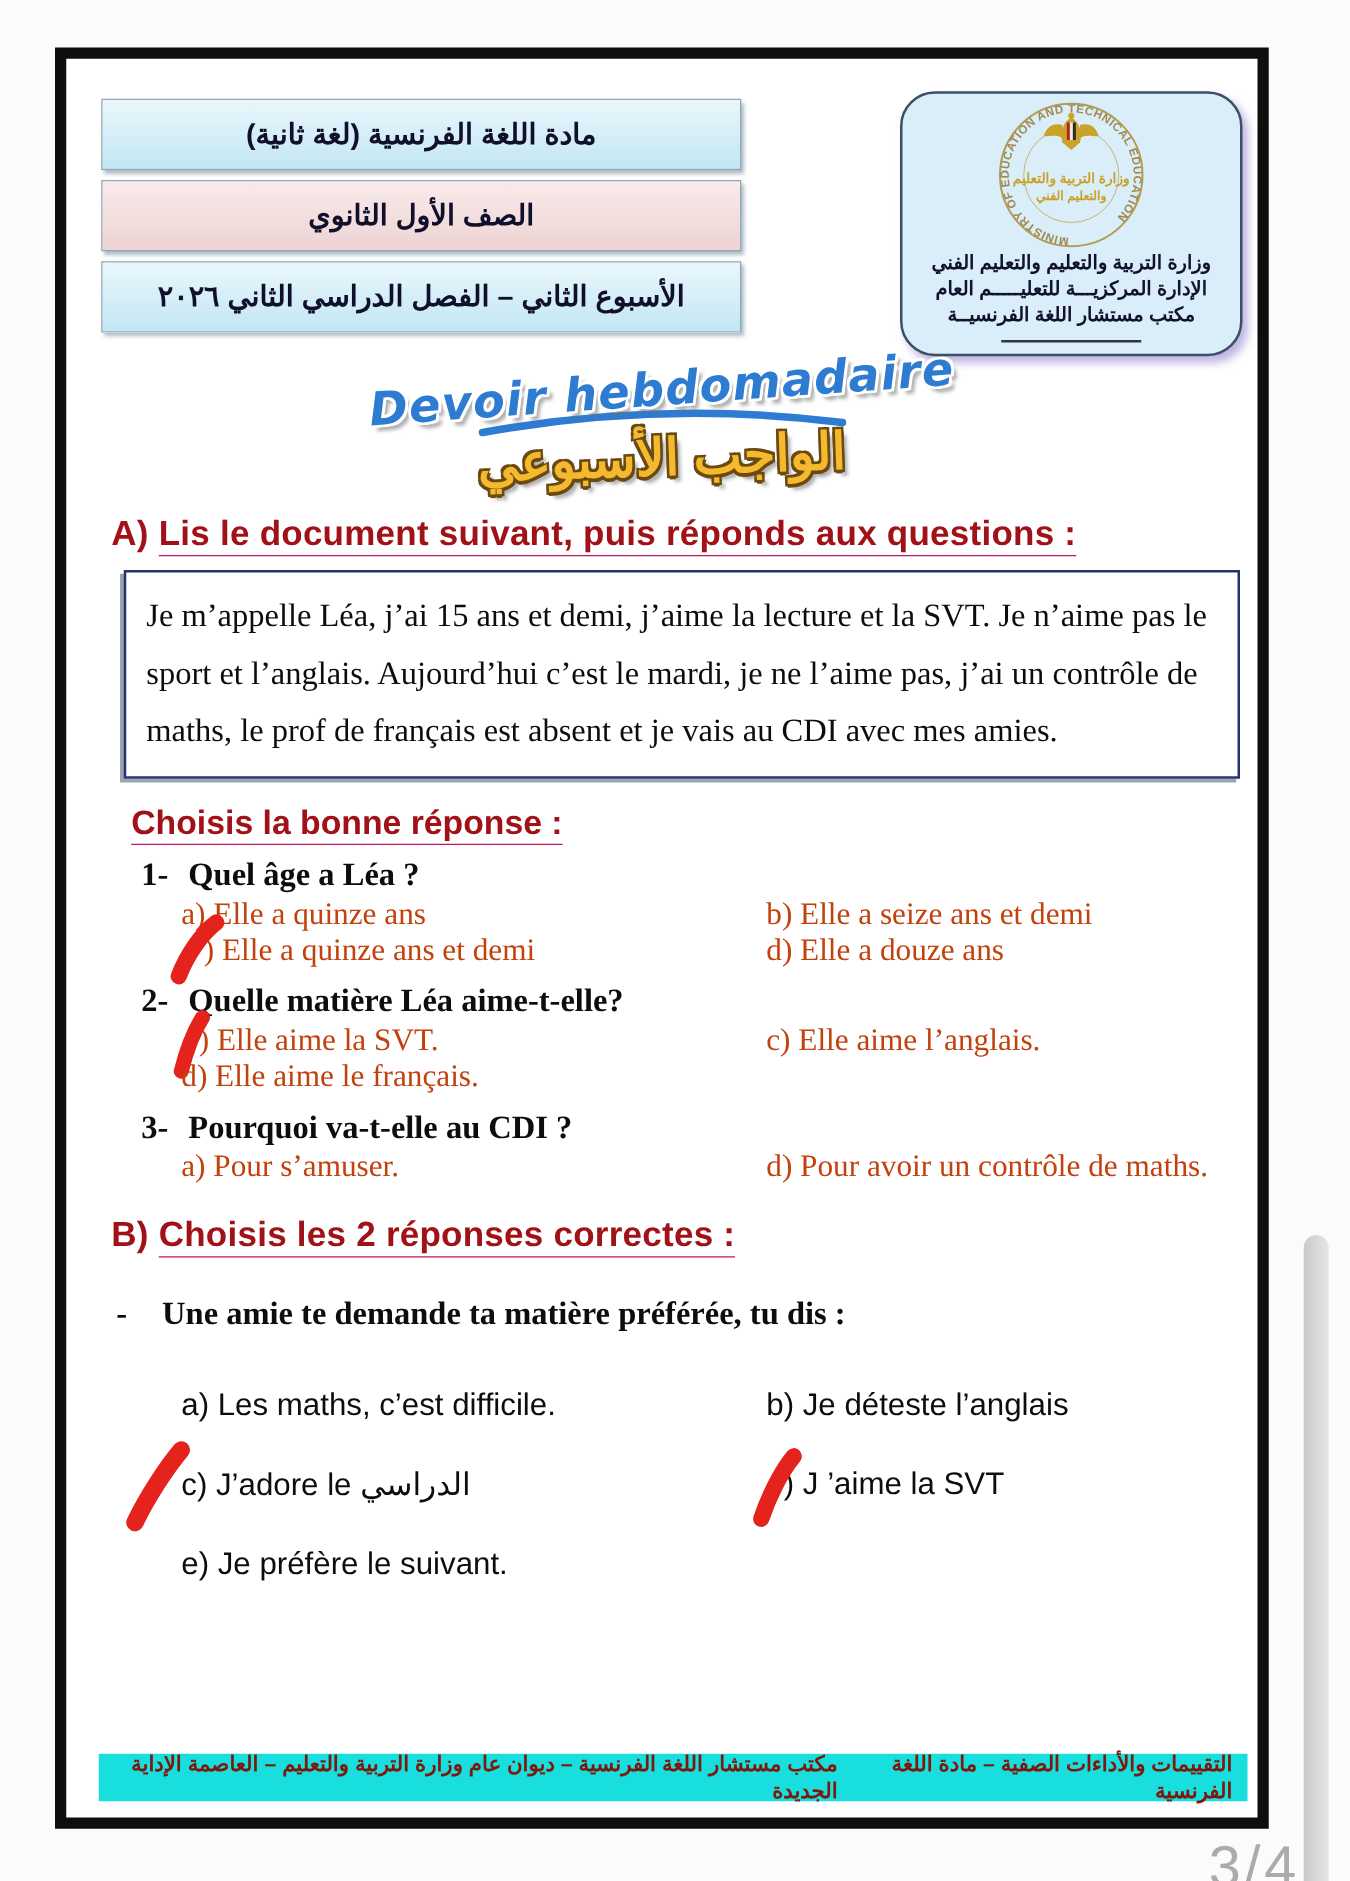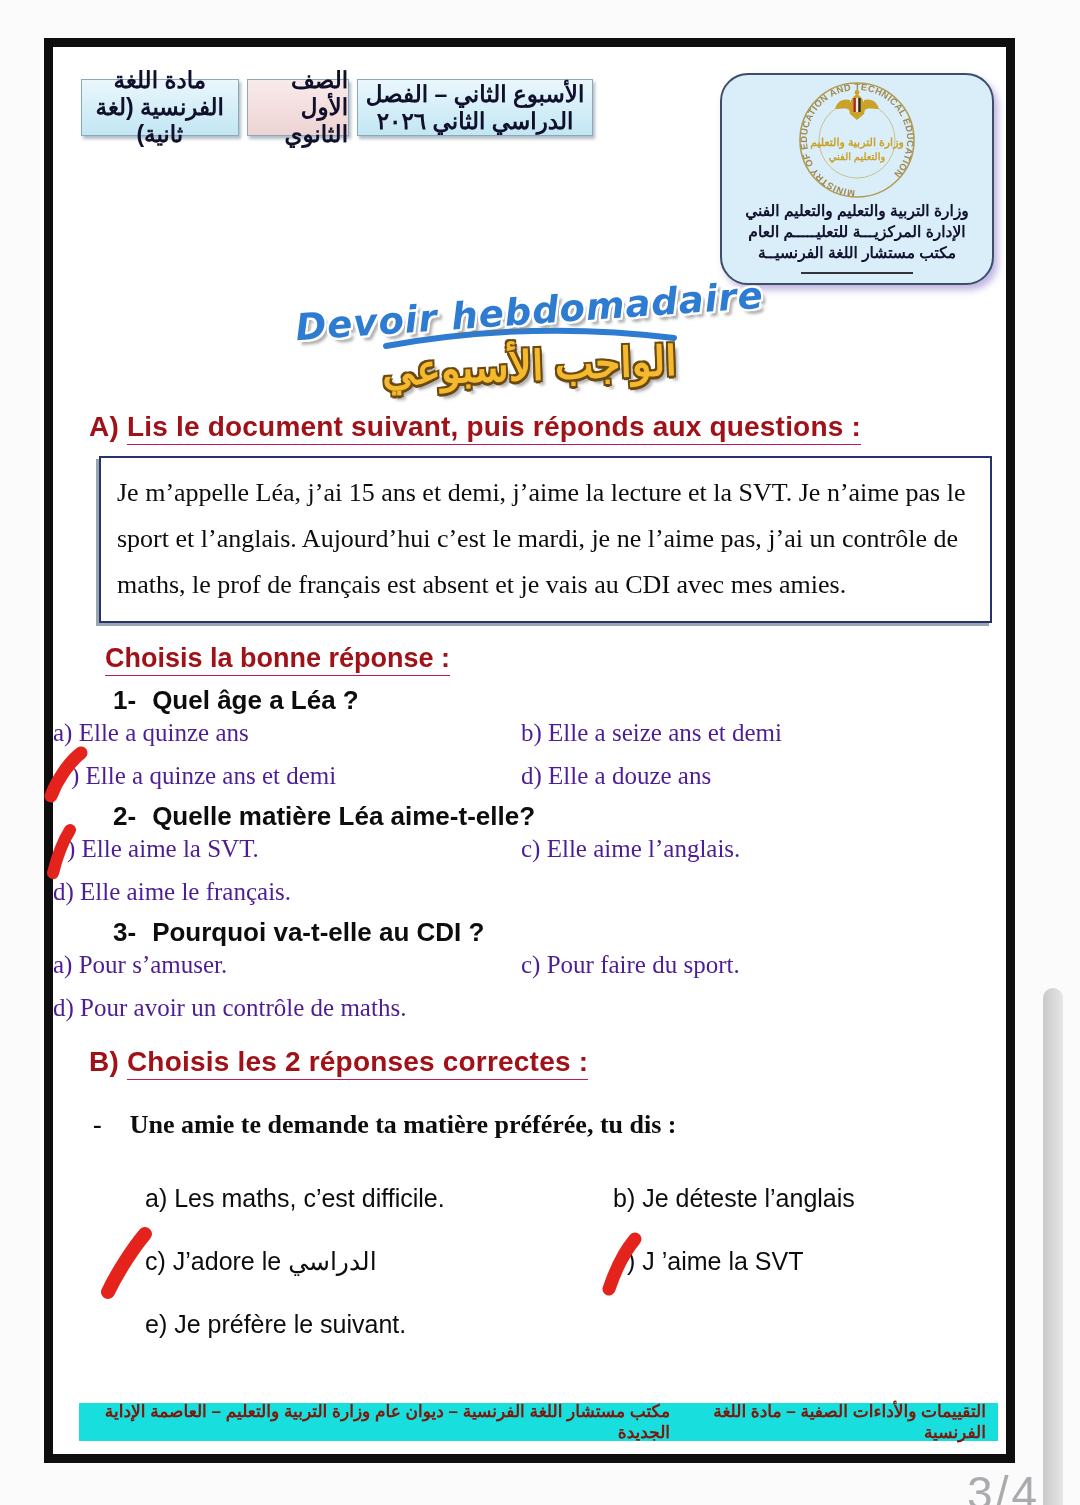--- a/index.html
+++ b/index.html
@@ -10,21 +10,21 @@
   }
 
   
   .frame {
     position:absolute; left:44px; top:38px; width:971px; height:1425px;
     border:9px solid #0e0e0e; background:#ffffff;
   }
 
   
   .header-row { display:flex; justify-content:space-between; align-items:flex-start; padding:26px 12px 0 28px; }
-  .info-stack { display:flex; flex-direction:row; gap:8px; width:512px; margin-top:6px; }
+  .info-stack { display:flex; flex-direction:column; gap:8px; width:512px; margin-top:6px; }
   .info-box {
     height:57px; display:flex; align-items:center; justify-content:center;
     border:1px solid #8fa8b5; box-shadow:2px 3px 3px rgba(110,135,150,.55);
     font-weight:bold; font-size:23px; color:#10102c; direction:rtl; text-align:center;
   }
   .info-box.blue { background:linear-gradient(#eaf7fc,#c2e6f4); }
   .info-box.pink { background:linear-gradient(#f9ebeb,#eed3d3);text-align:right; }
 
   .logo-box {
     width:274px; height:212px; background:#d9eef9;
@@ -61,25 +61,25 @@
   .sub-heading { margin:20px 0 0 52px; font-size:27px; font-weight:bold; color:#a01218; }
 
   
   .doc-box {
     margin:13px 14px 0 46px; border:2px solid #26336e;
     box-shadow:-3px 3px 0 #9aa6ad; padding:12px 16px 14px;
     font-family:"Liberation Serif", serif; font-size:26px; line-height:1.76; color:#0d0d0d;
   }
 
   
-  .q-line { margin:11px 0 3px 60px; font-family:Liberation Sans, sans-serif; font-weight:bold; font-size:26px; color:#0d0d0d; }
+  .q-line { margin:11px 0 3px 60px; font-family:Liberation Serif, serif; font-weight:bold; font-size:26px; color:#0d0d0d; }
   .q-num { margin-right:16px; }
   .options {
-    display:grid; grid-template-columns:468px auto; row-gap:15px;
-    font-family:"Liberation Serif", serif; font-size:25px; color:#4c1d95;
+    display:grid; grid-template-columns:468px auto; padding-left:92px; row-gap:1px;
+    font-family:"Liberation Serif", serif; font-size:25px; color:#c2410c;
   }
   .option { position:relative; }
 
   .mark { position:absolute; pointer-events:none; }
 
   
   .b-prompt { display:flex; gap:28px; margin:32px 0 0 40px; font-family:"Liberation Serif", serif; font-weight:bold; font-size:26px; color:#0d0d0d; }
   .b-options {
     display:grid; grid-template-columns:468px auto; padding-left:92px; row-gap:34px; margin-top:44px;
     font-family:Liberation Sans, sans-serif; font-size:25px; color:#0d0d0d;
@@ -203,21 +203,20 @@
     </div>
     <div class="option"><span>c) Elle aime l’anglais.</span></div>
     <div class="option"><span>d) Elle aime le français.</span></div>
   </div>
 
   <div class="q-line">
     <span class="q-num">3-</span><span>Pourquoi va-t-elle au CDI ?</span>
   </div>
   <div class="options">
     <div class="option"><span>a) Pour s’amuser.</span></div>
-    <div class="option"><span>c) Pour faire du sport.</span></div>
     <div class="option"><span>d) Pour avoir un contrôle de maths.</span></div>
   </div>
 
   <div class="sec-heading">
     <span class="prefix">B)</span><span class="underline">Choisis les 2  réponses correctes :</span>
   </div>
 
   <div class="b-prompt">
     <span>-</span>
     <span>Une amie te demande ta matière préférée, tu dis :</span>

